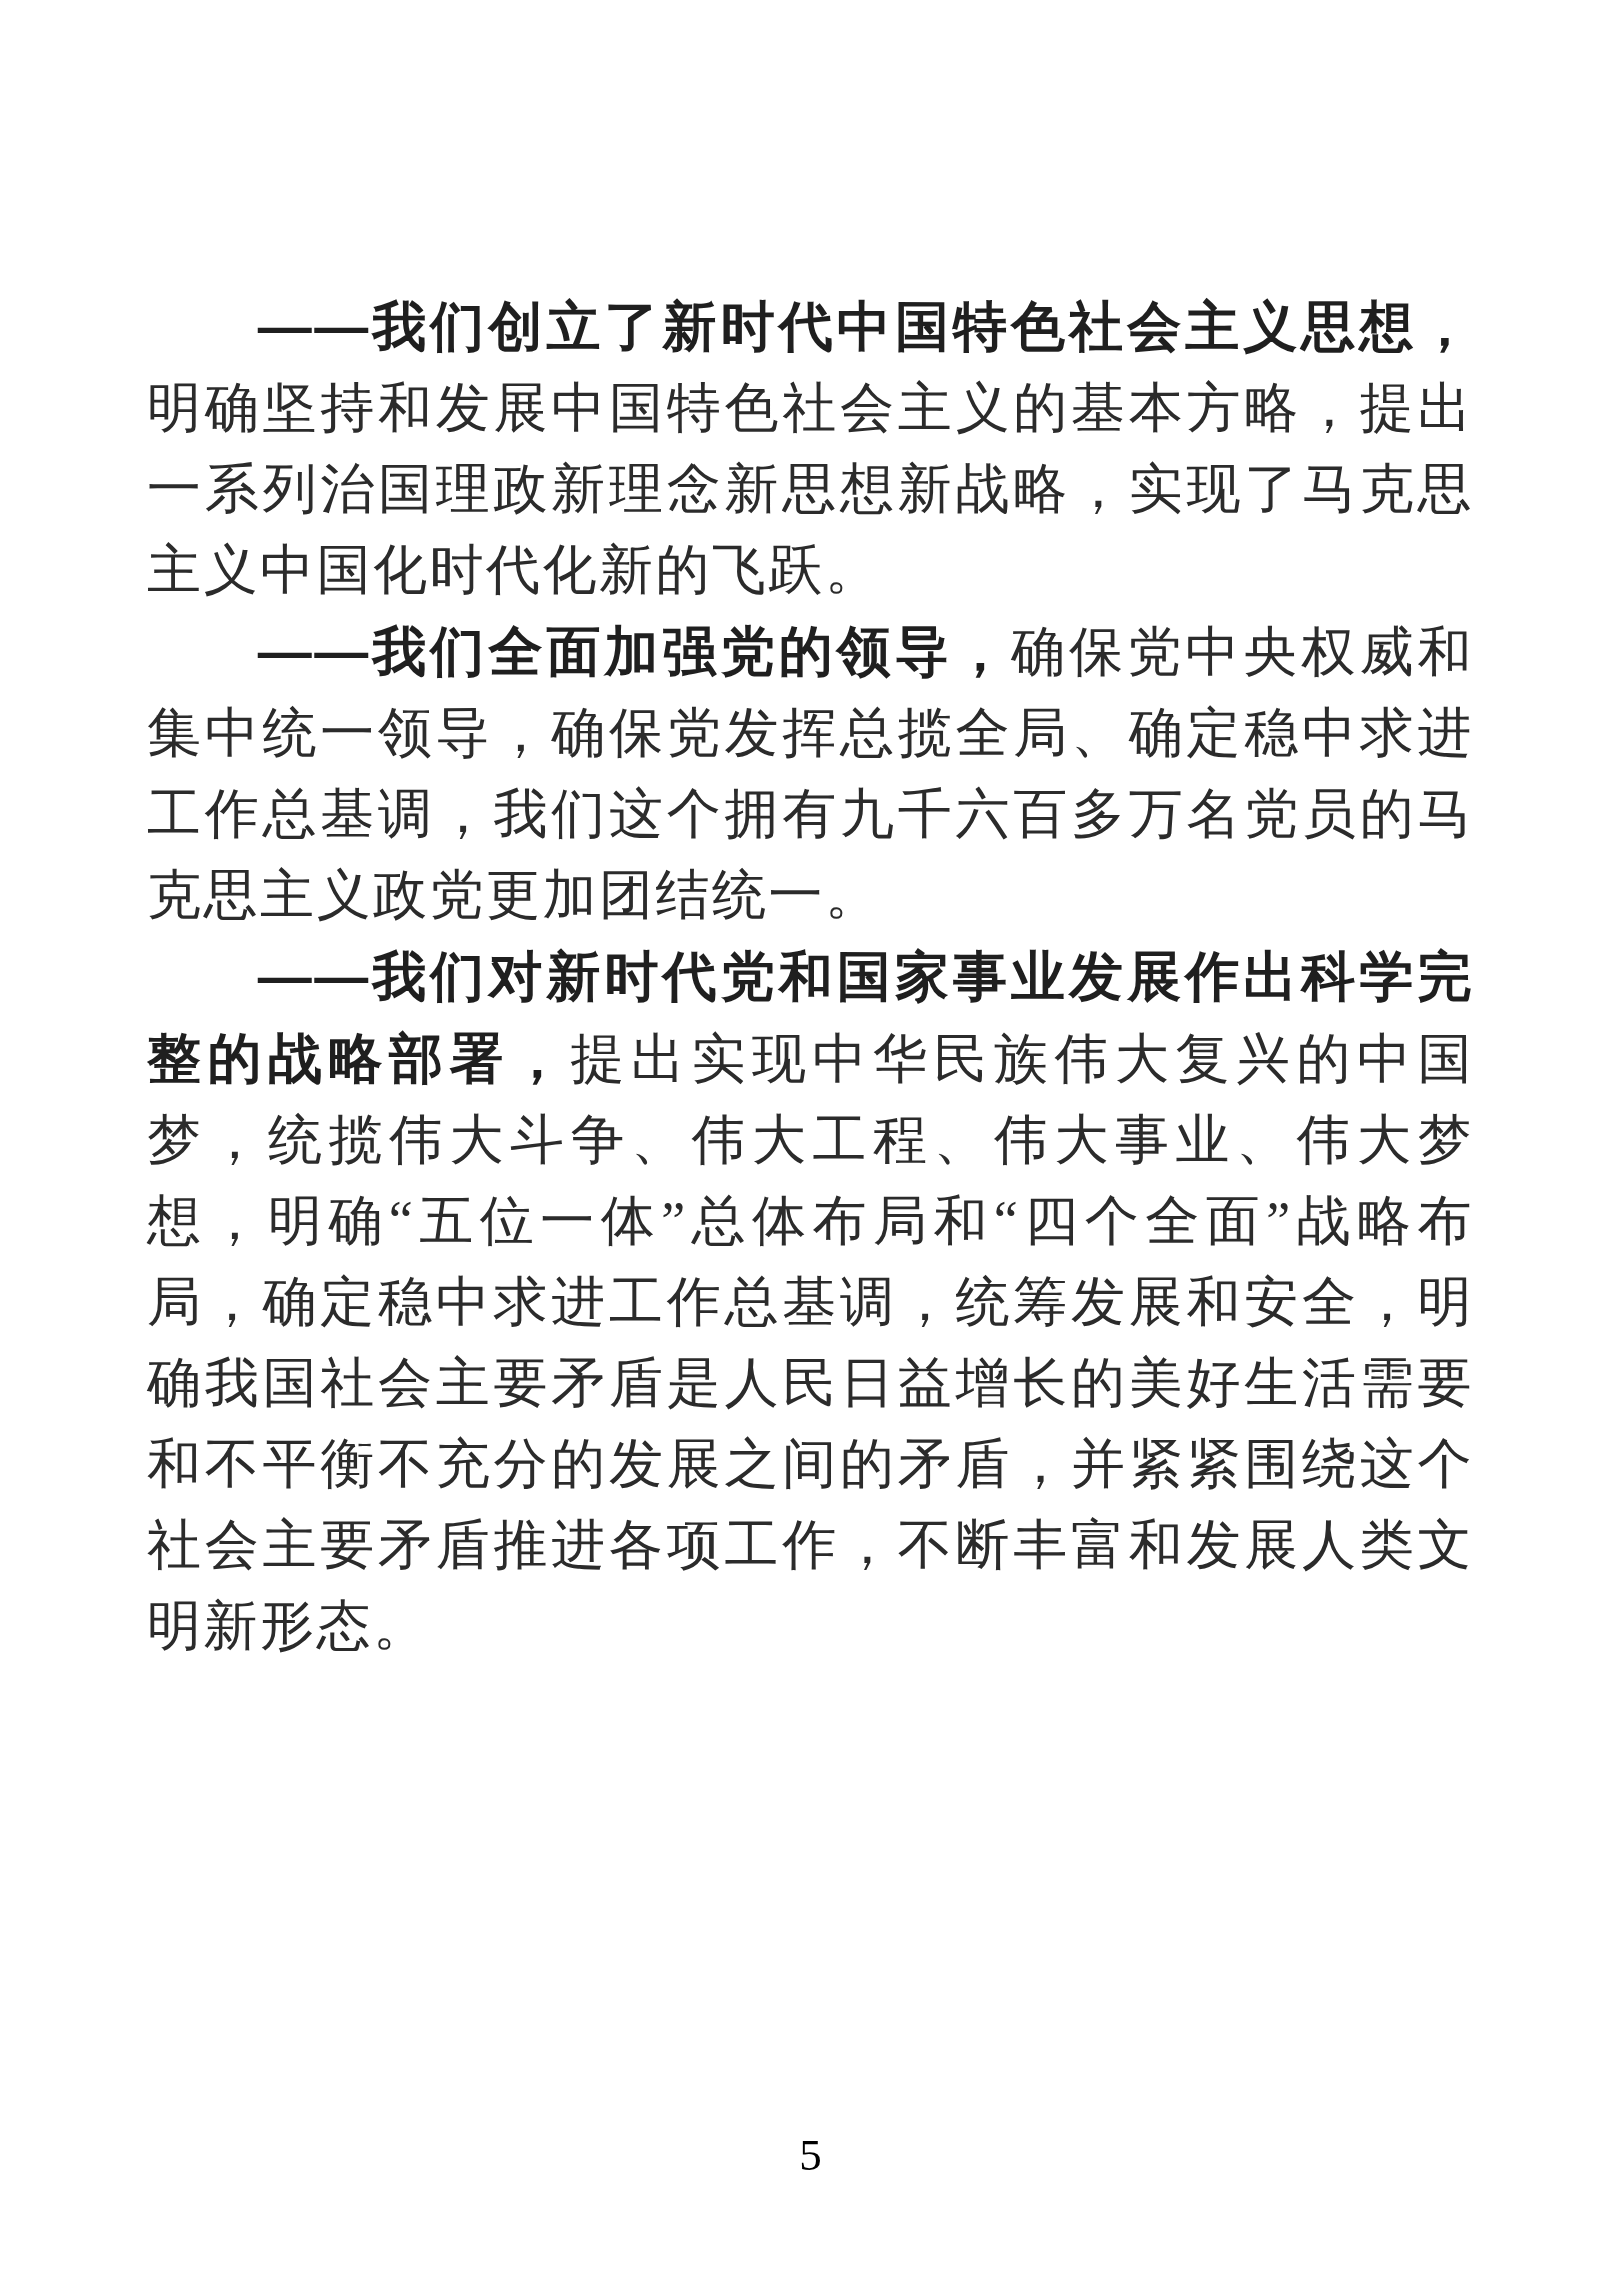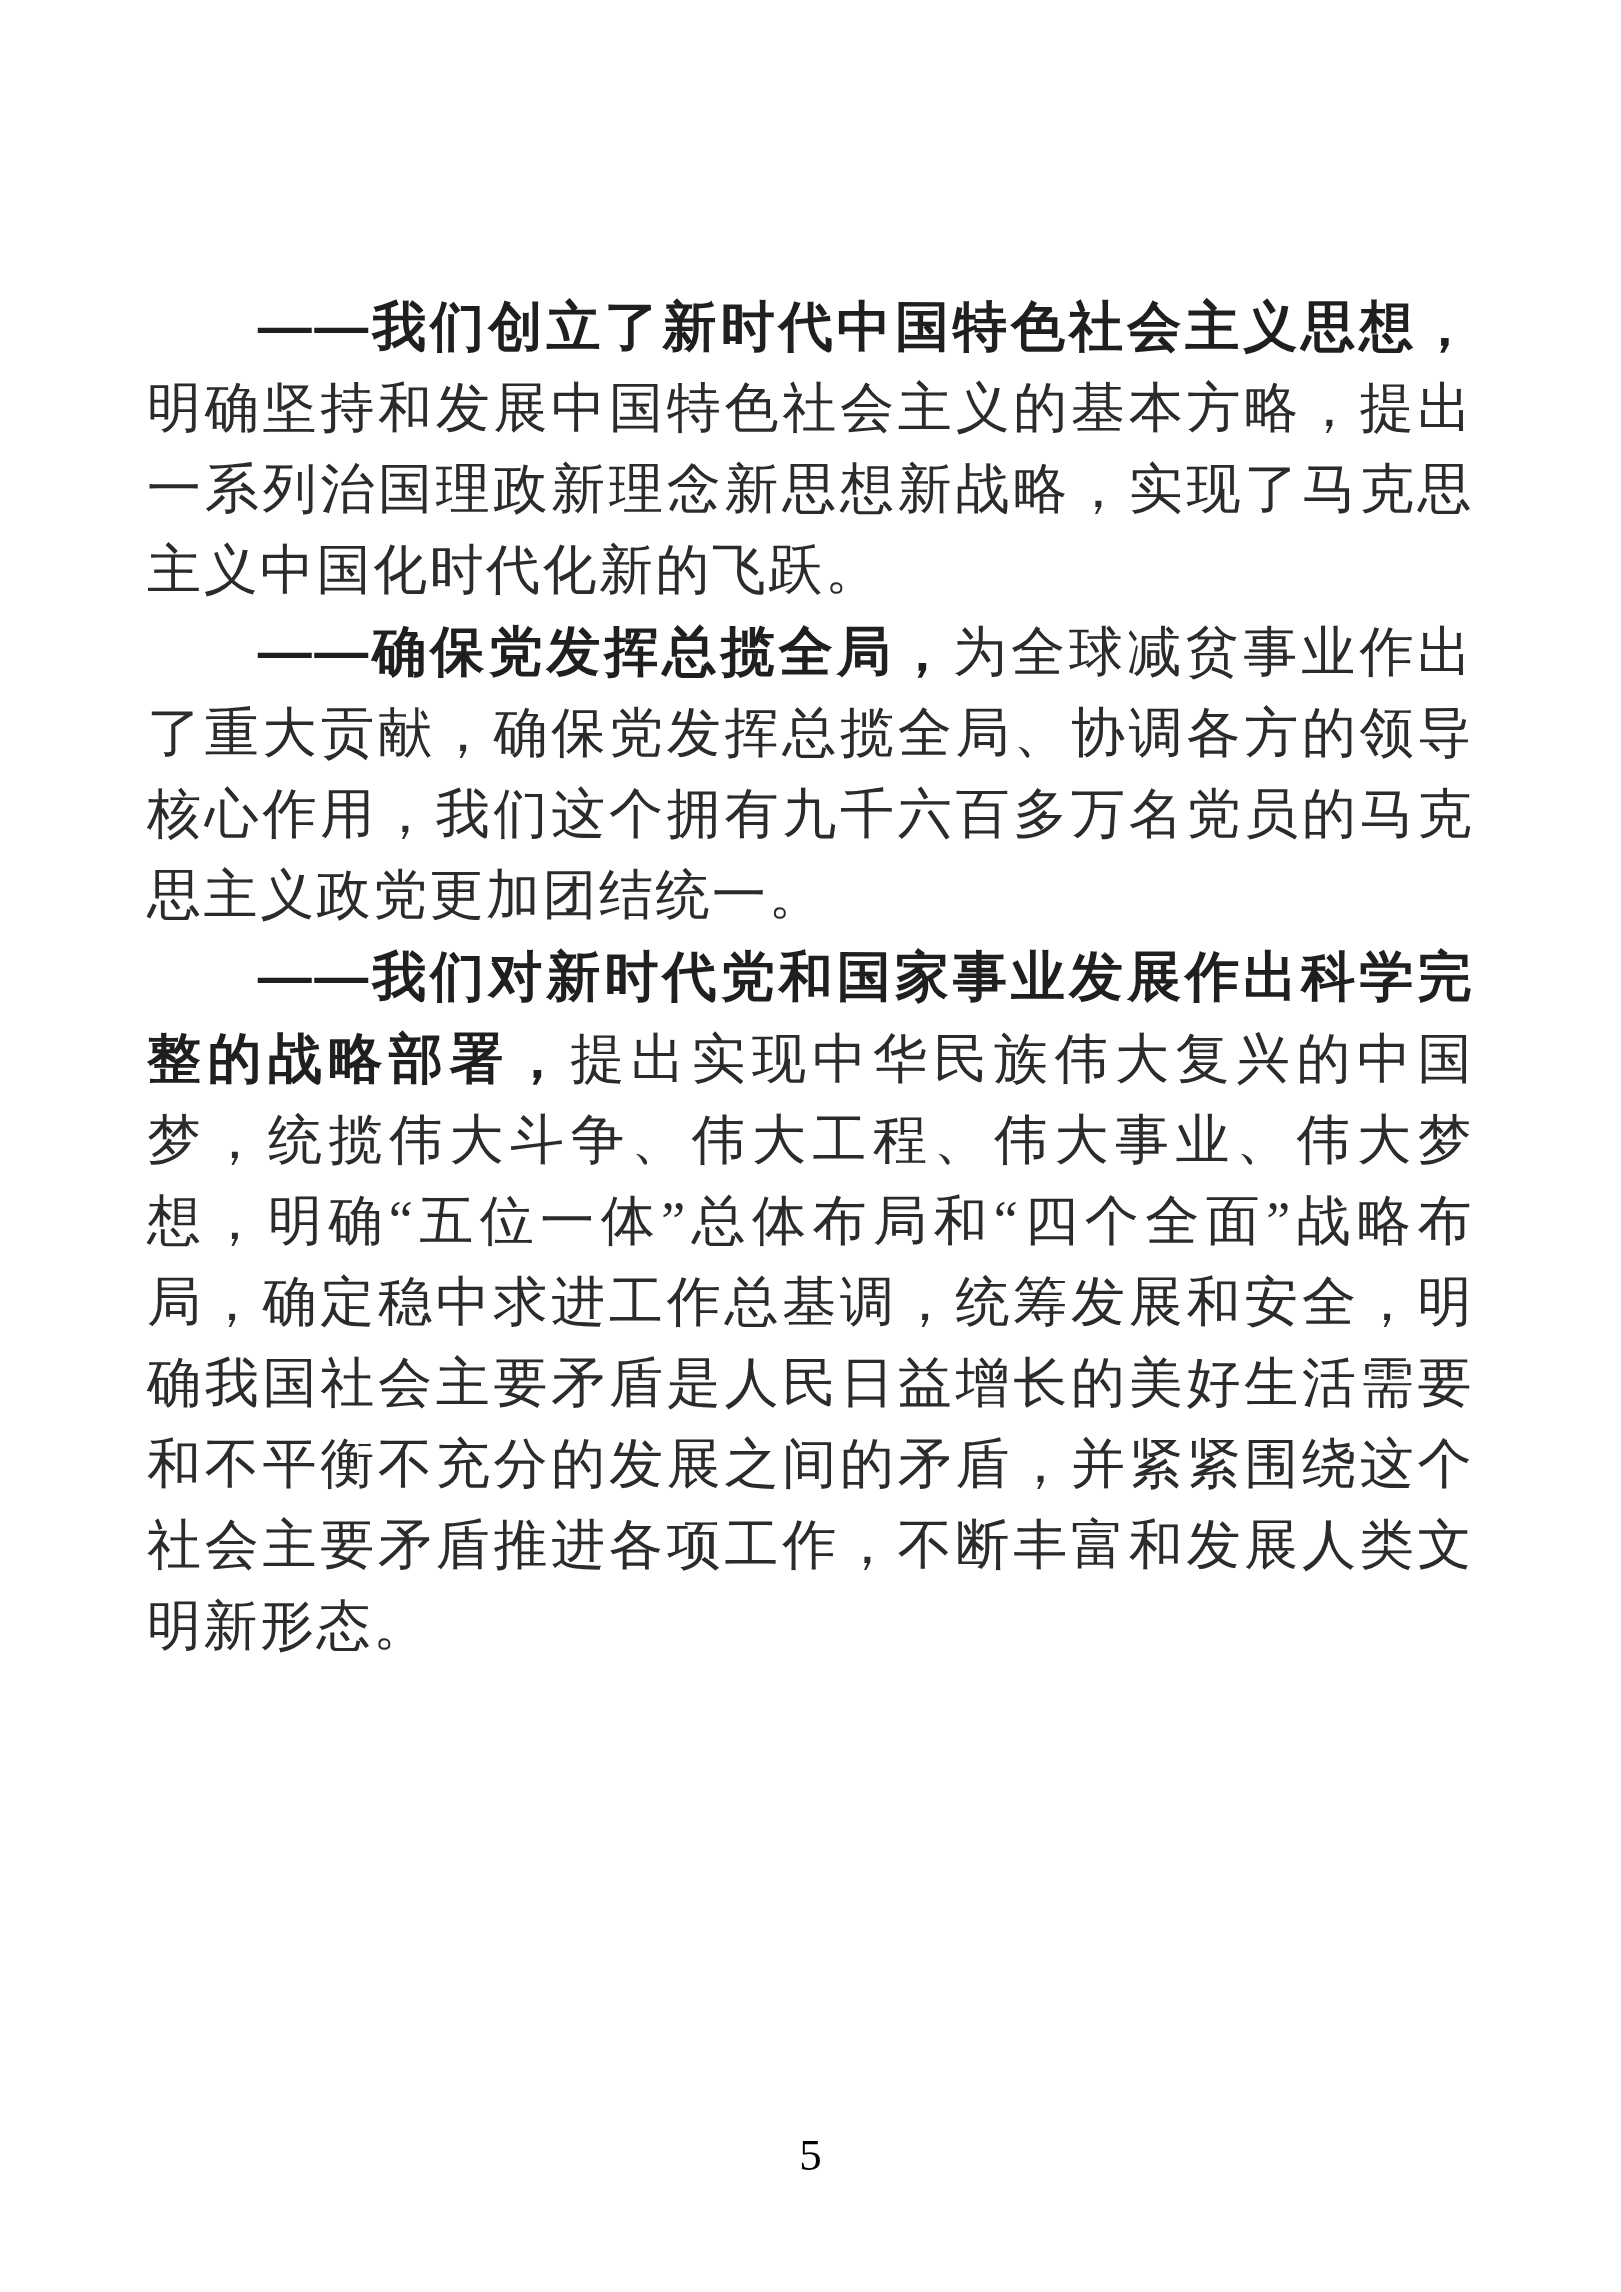--- a/index.html
+++ b/index.html
@@ -56,21 +56,21 @@
 <body>
 
 <div class="page">
   <div class="content">
 
     <p class="para">
       <span class="lead">——我们创立了新时代中国特色社会主义思想，</span><span class="body-text">明确坚持和发展中国特色社会主义的基本方略，提出一系列治国理政新理念新思想新战略，实现了马克思主义中国化时代化新的飞跃。</span>
     </p>
 
     <p class="para">
-      <span class="lead">——确保党发挥总揽全局，</span><span class="body-text">为全球减贫事业作出了重大贡献，确保党发挥总揽全局、协调各方的领导核心作用，我们这个拥有九千六百多万名党员的马克思主义政党更加团结统一。</span>
+      <span class="lead">——我们全面加强党的领导，</span><span class="body-text">确保党中央权威和集中统一领导，确保党发挥总揽全局、确定稳中求进工作总基调，我们这个拥有九千六百多万名党员的马克思主义政党更加团结统一。</span>
     </p>
 
 
     <p class="para">
       <span class="lead">——我们对新时代党和国家事业发展作出科学完整的战略部署，</span><span class="body-text">提出实现中华民族伟大复兴的中国梦，统揽伟大斗争、伟大工程、伟大事业、伟大梦想，明确“五位一体”总体布局和“四个全面”战略布局，确定稳中求进工作总基调，统筹发展和安全，明确我国社会主要矛盾是人民日益增长的美好生活需要和不平衡不充分的发展之间的矛盾，并紧紧围绕这个社会主要矛盾推进各项工作，不断丰富和发展人类文明新形态。</span>
     </p>
 
   </div>
 
   <div class="page-number">5</div>

